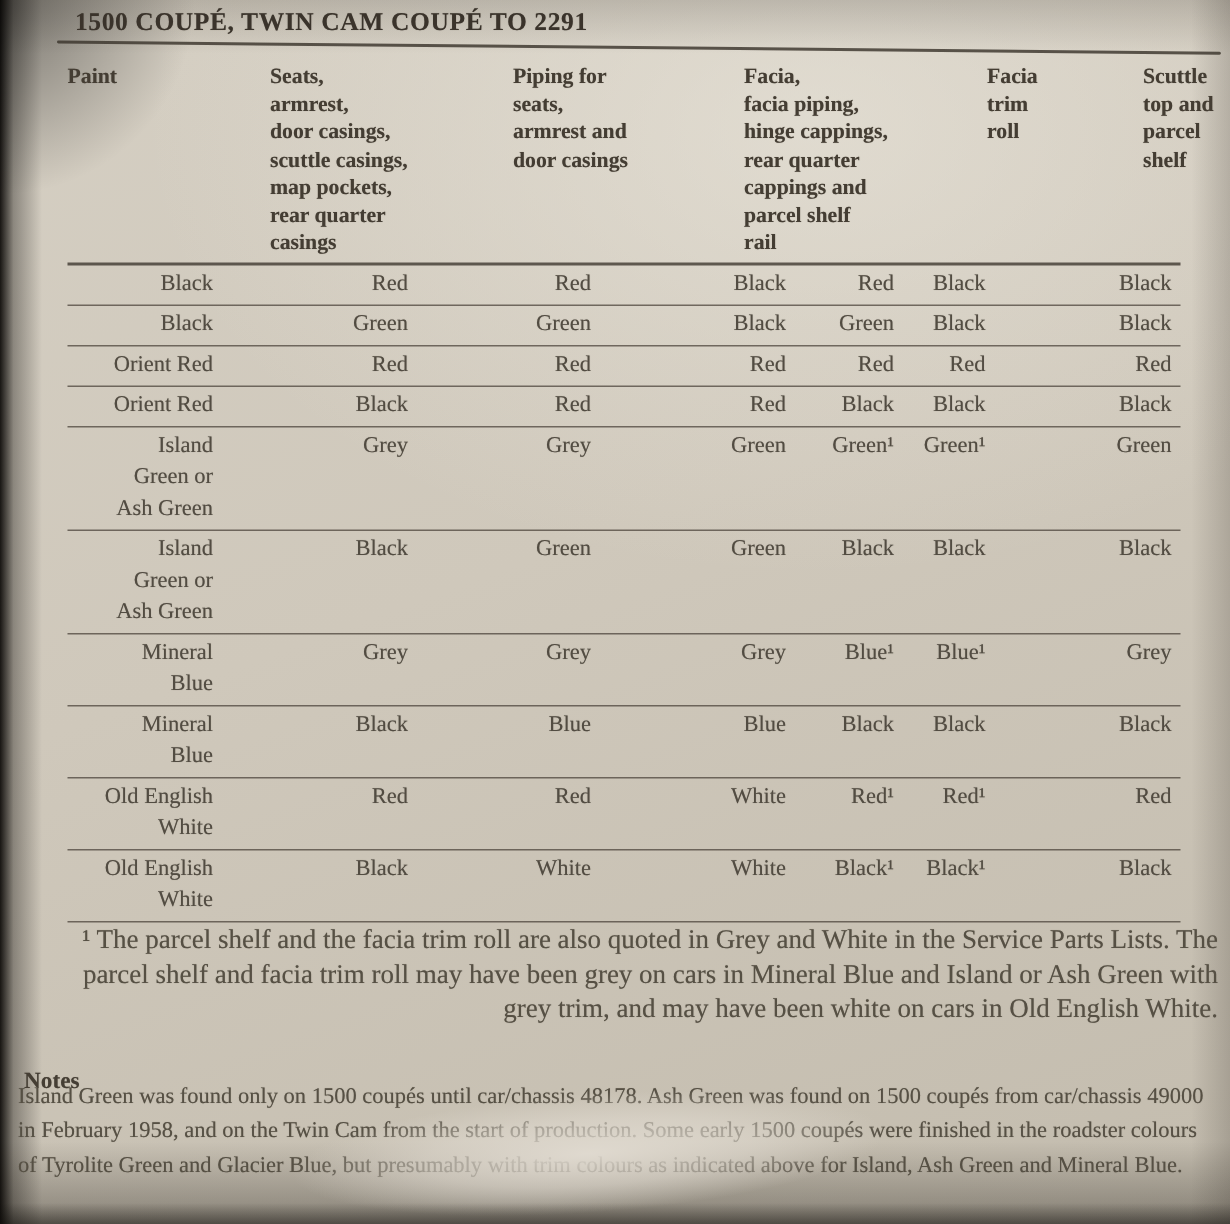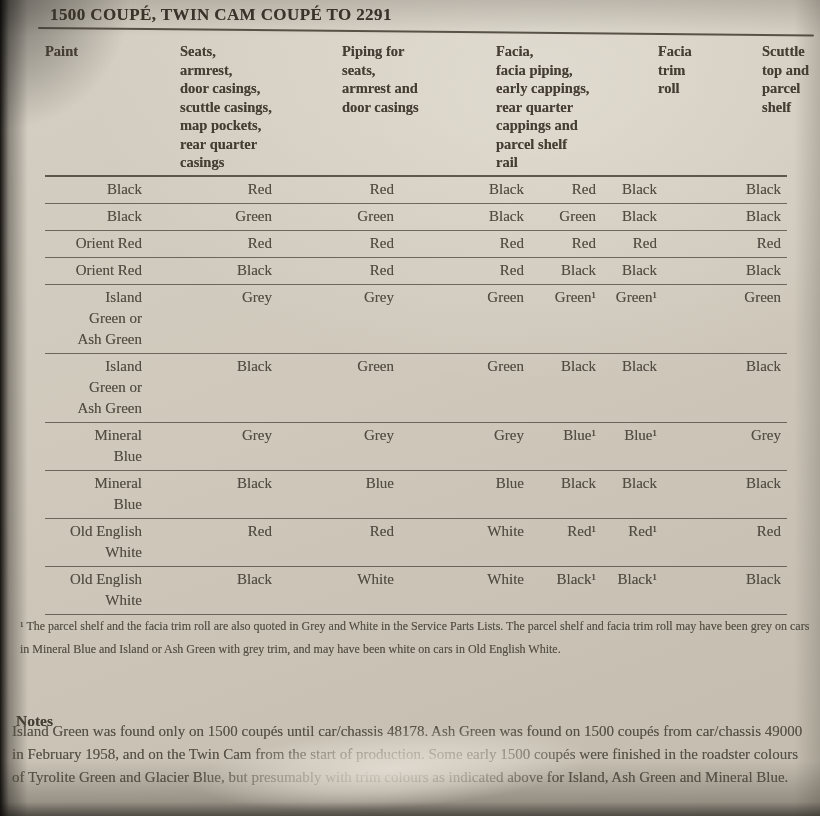--- a/index.html
+++ b/index.html
@@ -56,22 +56,23 @@
   .trow { border-bottom: 1.5px solid rgba(70,63,54,0.72); text-align: right; }
   .td {
     white-space: pre-line;
     font-size: 15px; line-height: 21px;
     padding: 2px 6px 3px 0;
     color: #524c42;
   }
   .footnote {
     position: absolute; left: 20px; top: 615px;
     width: 792px;
-    font-size: 12px; line-height: 23px;
+    font-size: 18px; line-height: 23px;
     color: #565044;
+    text-align: right;
   }
   .notes-heading {
     position: absolute; left: 16px; top: 712px;
     font-size: 15.5px; font-weight: bold; color: #453e34;
   }
   .notes-body {
     position: absolute; left: 12px; top: 720px;
     width: 800px;
     font-size: 15px; line-height: 23px;
     color: #565044;
@@ -107,21 +108,21 @@
 scuttle casings,
 map pockets,
 rear quarter
 casings</div>
         <div class="th">Piping for
 seats,
 armrest and
 door casings</div>
         <div class="th">Facia,
 facia piping,
-early cappings,
+hinge cappings,
 rear quarter
 cappings and
 parcel shelf
 rail</div>
         <div class="th">Facia
 trim
 roll</div>
         <div class="th">Scuttle
 top and
 parcel

